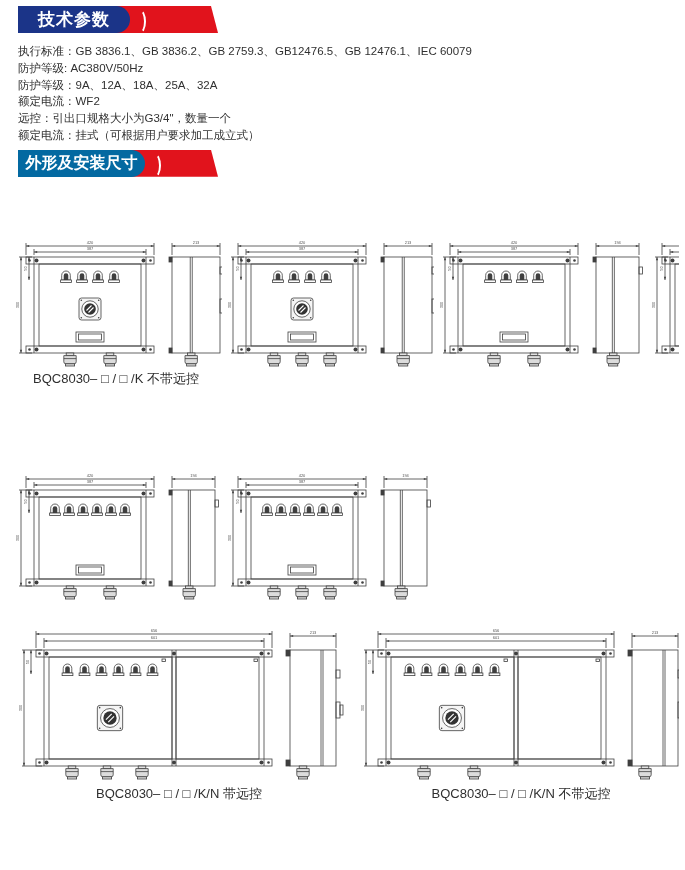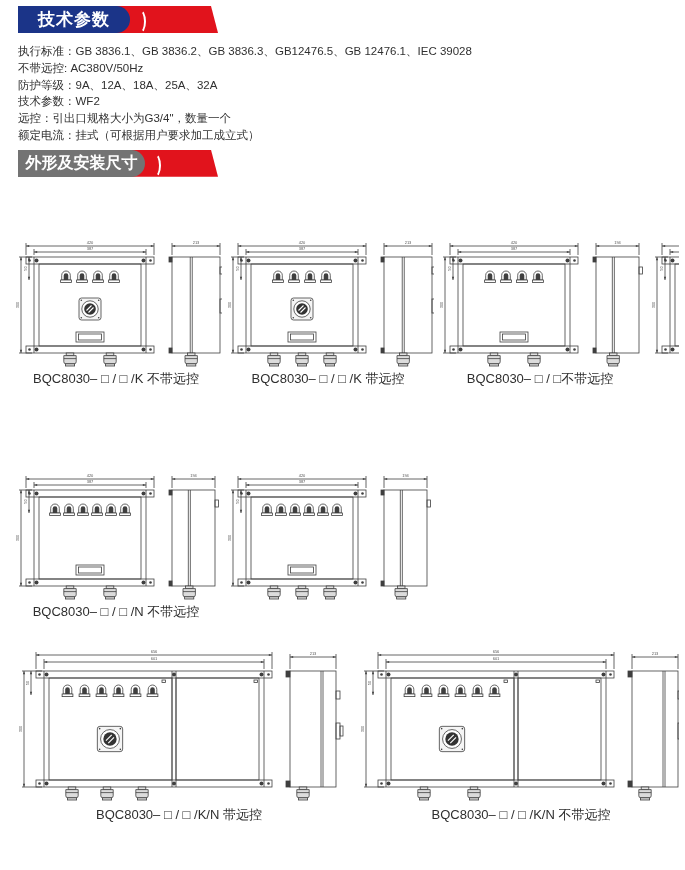--- a/index.html
+++ b/index.html
@@ -32,31 +32,31 @@
 
   <div class="banner b1">
     <div class="red" style="background: rgb(225, 19, 28);"></div>
     <div class="blue" style="background: rgb(27, 52, 136);">
       <span>技术参数</span>
     </div>
     <div class="arc"></div>
   </div>
 
   <div class="specs" id="spec-list">
-      <div class="spec-line">执行标准：GB 3836.1、GB 3836.2、GB 3836.3、GB12476.5、GB 12476.1、IEC 39028</div>
-      <div class="spec-line">不带远控: AC380V/50Hz</div>
+      <div class="spec-line">执行标准：GB 3836.1、GB 3836.2、GB 2759.3、GB12476.5、GB 12476.1、IEC 60079</div>
+      <div class="spec-line">防护等级: AC380V/50Hz</div>
       <div class="spec-line">防护等级：9A、12A、18A、25A、32A</div>
-      <div class="spec-line">技术参数：WF2</div>
+      <div class="spec-line">额定电流：WF2</div>
       <div class="spec-line">远控：引出口规格大小为G3/4"，数量一个</div>
       <div class="spec-line">额定电流：挂式（可根据用户要求加工成立式）</div>
     </div>
 
   <div class="banner b2">
     <div class="red" style="background: rgb(225, 19, 28);"></div>
-    <div class="blue" style="background: #737373;">
+    <div class="blue" style="background: #0369a1;">
       <span>外形及安装尺寸</span>
     </div>
     <div class="arc"></div>
   </div>
 
   <div id="grid-small">
       <div class="cell">
         <svg width="212" height="130" viewBox="0 0 212 130" fill="none" stroke="#3f3f3f" stroke-width="0.8">
           <line x1="16" y1="18" x2="16" y2="6"></line>
           <line x1="144" y1="18" x2="144" y2="6"></line>
@@ -233,21 +233,20 @@
           <rect x="210" y="30" width="3.5" height="7"></rect>
           <rect x="210" y="62" width="4" height="14"></rect>
           <rect x="214" y="64.5" width="3" height="9"></rect>
           <rect x="159" y="20" width="3" height="5" fill="#3f3f3f"></rect>
           <rect x="159" y="111" width="3" height="5" fill="#3f3f3f"></rect>
           <rect x="177.39999999999998" y="116" width="7.6" height="2.6" fill="#e2e2e2"></rect>
           <path d="M175 118.6 h12.4 v6.2 a2 2 0 0 1 -2 2 h-8.4 a2 2 0 0 1 -2 -2 z" fill="#dcdcdc"></path>
           <line x1="175" y1="121.6" x2="187.39999999999998" y2="121.6"></line>
           <rect x="176.6" y="126.8" width="9.2" height="2.2" fill="#dcdcdc"></rect>
         </svg>
-        <div class="cap">BQC8030– □ / □ /K 带远控</div>
       </div>
       <div class="cell">
         <svg width="212" height="130" viewBox="0 0 212 130" fill="none" stroke="#3f3f3f" stroke-width="0.8">
           <line x1="16" y1="18" x2="16" y2="6"></line>
           <line x1="144" y1="18" x2="144" y2="6"></line>
           <line x1="16" y1="9" x2="144" y2="9"></line>
           <path d="M16 9 l3.2 -1.1 v2.2 z" fill="#3f3f3f" stroke="none"></path>
           <path d="M144 9 l-3.2 -1.1 v2.2 z" fill="#3f3f3f" stroke="none"></path>
           <text x="80" y="7.4" font-size="4" text-anchor="middle" fill="#555" stroke="none">420</text>
           <line x1="24" y1="18" x2="24" y2="12"></line>
@@ -311,21 +310,20 @@
           <line x1="178.34" y1="20" x2="178.34" y2="116"></line>
           <line x1="180.34" y1="20" x2="180.34" y2="116"></line>
           <rect x="205" y="30" width="3.5" height="7"></rect>
           <rect x="159" y="20" width="3" height="5" fill="#3f3f3f"></rect>
           <rect x="159" y="111" width="3" height="5" fill="#3f3f3f"></rect>
           <rect x="175.39999999999998" y="116" width="7.6" height="2.6" fill="#e2e2e2"></rect>
           <path d="M173 118.6 h12.4 v6.2 a2 2 0 0 1 -2 2 h-8.4 a2 2 0 0 1 -2 -2 z" fill="#dcdcdc"></path>
           <line x1="173" y1="121.6" x2="185.39999999999998" y2="121.6"></line>
           <rect x="174.6" y="126.8" width="9.2" height="2.2" fill="#dcdcdc"></rect>
         </svg>
-        <div class="cap">BQC8030– □ / □不带远控</div>
       </div>
       <div class="cell">
         <svg width="212" height="130" viewBox="0 0 212 130" fill="none" stroke="#3f3f3f" stroke-width="0.8">
           <line x1="16" y1="18" x2="16" y2="6"></line>
           <line x1="144" y1="18" x2="144" y2="6"></line>
           <line x1="16" y1="9" x2="144" y2="9"></line>
           <path d="M16 9 l3.2 -1.1 v2.2 z" fill="#3f3f3f" stroke="none"></path>
           <path d="M144 9 l-3.2 -1.1 v2.2 z" fill="#3f3f3f" stroke="none"></path>
           <text x="80" y="7.4" font-size="4" text-anchor="middle" fill="#555" stroke="none">420</text>
           <line x1="24" y1="18" x2="24" y2="12"></line>
@@ -477,21 +475,20 @@
           <line x1="178.34" y1="20" x2="178.34" y2="116"></line>
           <line x1="180.34" y1="20" x2="180.34" y2="116"></line>
           <rect x="205" y="30" width="3.5" height="7"></rect>
           <rect x="159" y="20" width="3" height="5" fill="#3f3f3f"></rect>
           <rect x="159" y="111" width="3" height="5" fill="#3f3f3f"></rect>
           <rect x="175.39999999999998" y="116" width="7.6" height="2.6" fill="#e2e2e2"></rect>
           <path d="M173 118.6 h12.4 v6.2 a2 2 0 0 1 -2 2 h-8.4 a2 2 0 0 1 -2 -2 z" fill="#dcdcdc"></path>
           <line x1="173" y1="121.6" x2="185.39999999999998" y2="121.6"></line>
           <rect x="174.6" y="126.8" width="9.2" height="2.2" fill="#dcdcdc"></rect>
         </svg>
-        <div class="cap">BQC8030– □ / □ /N 不带远控</div>
       </div>
       <div class="cell">
         <svg width="212" height="130" viewBox="0 0 212 130" fill="none" stroke="#3f3f3f" stroke-width="0.8">
           <line x1="16" y1="18" x2="16" y2="6"></line>
           <line x1="144" y1="18" x2="144" y2="6"></line>
           <line x1="16" y1="9" x2="144" y2="9"></line>
           <path d="M16 9 l3.2 -1.1 v2.2 z" fill="#3f3f3f" stroke="none"></path>
           <path d="M144 9 l-3.2 -1.1 v2.2 z" fill="#3f3f3f" stroke="none"></path>
           <text x="80" y="7.4" font-size="4" text-anchor="middle" fill="#555" stroke="none">420</text>
           <line x1="24" y1="18" x2="24" y2="12"></line>

